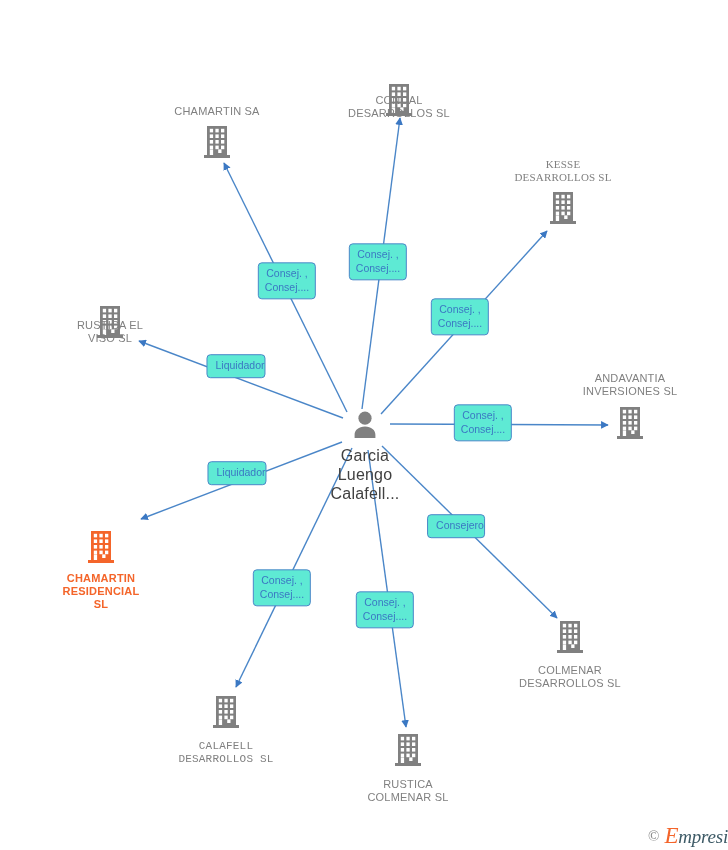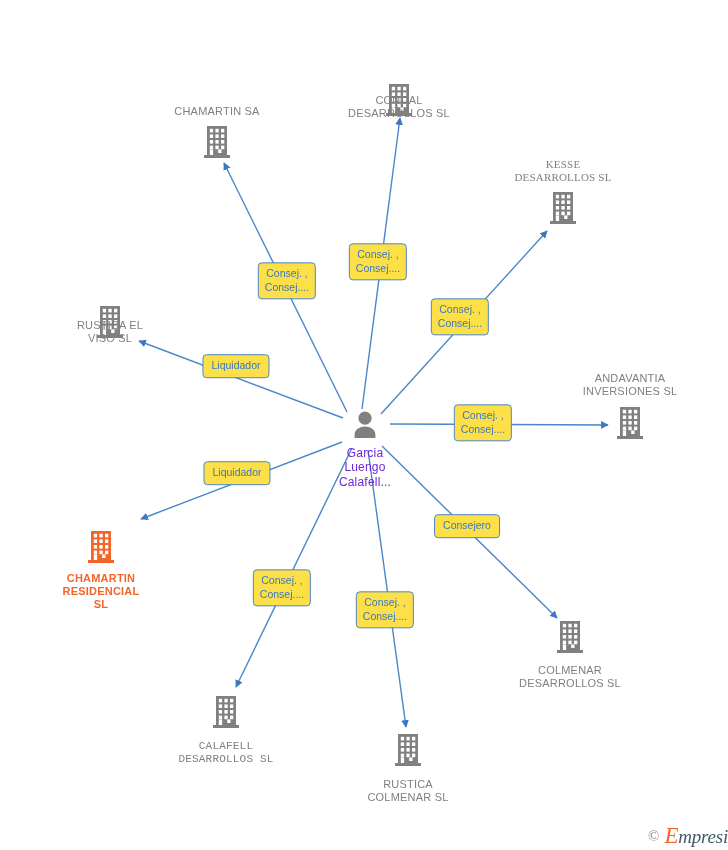--- a/index.html
+++ b/index.html
@@ -53,42 +53,42 @@
   }
 
   
   .person-node {
     position: absolute;
     width: 110px;
     margin-left: -55px;
     text-align: center;
   }
   .person-node .node-label {
-    font-size: 12px;
-    color: #6d28d9;
+    font-size: 16px;
+    color: #404040;
     line-height: 1.2;
   }
 
   
   .edge-label {
     position: absolute;
     box-sizing: border-box;
     border: 1px solid #4a86c8;
     border-radius: 4px;
-    background: #fde047;
+    background: #5eead4;
     color: #3b78c3;
     font-size: 10.5px;
     text-align: center;
     padding: 3px 6px 4px 6px;
     line-height: 1.35;
     white-space: pre-line;
     transform: translate(-50%, -50%);
   }
   .edge-label.single {
-    padding: 4px 8px 5px 8px;
+    padding: 4px 0 5px 8px;
     line-height: 1.2;
   }
 
   
   #watermark {
     position: absolute;
     display: flex;
     align-items: center;
     gap: 5px;
   }
@@ -365,21 +365,21 @@
       <div class="edge-label" style="left: 378px; top: 262px;">Consej. ,
 Consej....</div>
       <div class="edge-label" style="left: 287px; top: 281px;">Consej. ,
 Consej....</div>
       <div class="edge-label" style="left: 460px; top: 317px;">Consej. ,
 Consej....</div>
       <div class="edge-label single" style="left: 236px; top: 366px;">Liquidador</div>
       <div class="edge-label" style="left: 483px; top: 423px;">Consej. ,
 Consej....</div>
       <div class="edge-label single" style="left: 237px; top: 473px;">Liquidador</div>
-      <div class="edge-label single" style="left: 467px; top: 526px;">Consejero</div>
+      <div class="edge-label single" style="left: 456px; top: 526px;">Consejero</div>
       <div class="edge-label" style="left: 282px; top: 588px;">Consej. ,
 Consej....</div>
       <div class="edge-label" style="left: 385px; top: 610px;">Consej. ,
 Consej....</div>
     </div>
 
   <div id="watermark" style="left: 648px; top: 823px;">
     <span class="copy">©</span>
     <span class="brand">
       <span class="e">E</span><span class="rest">mpresia</span>

